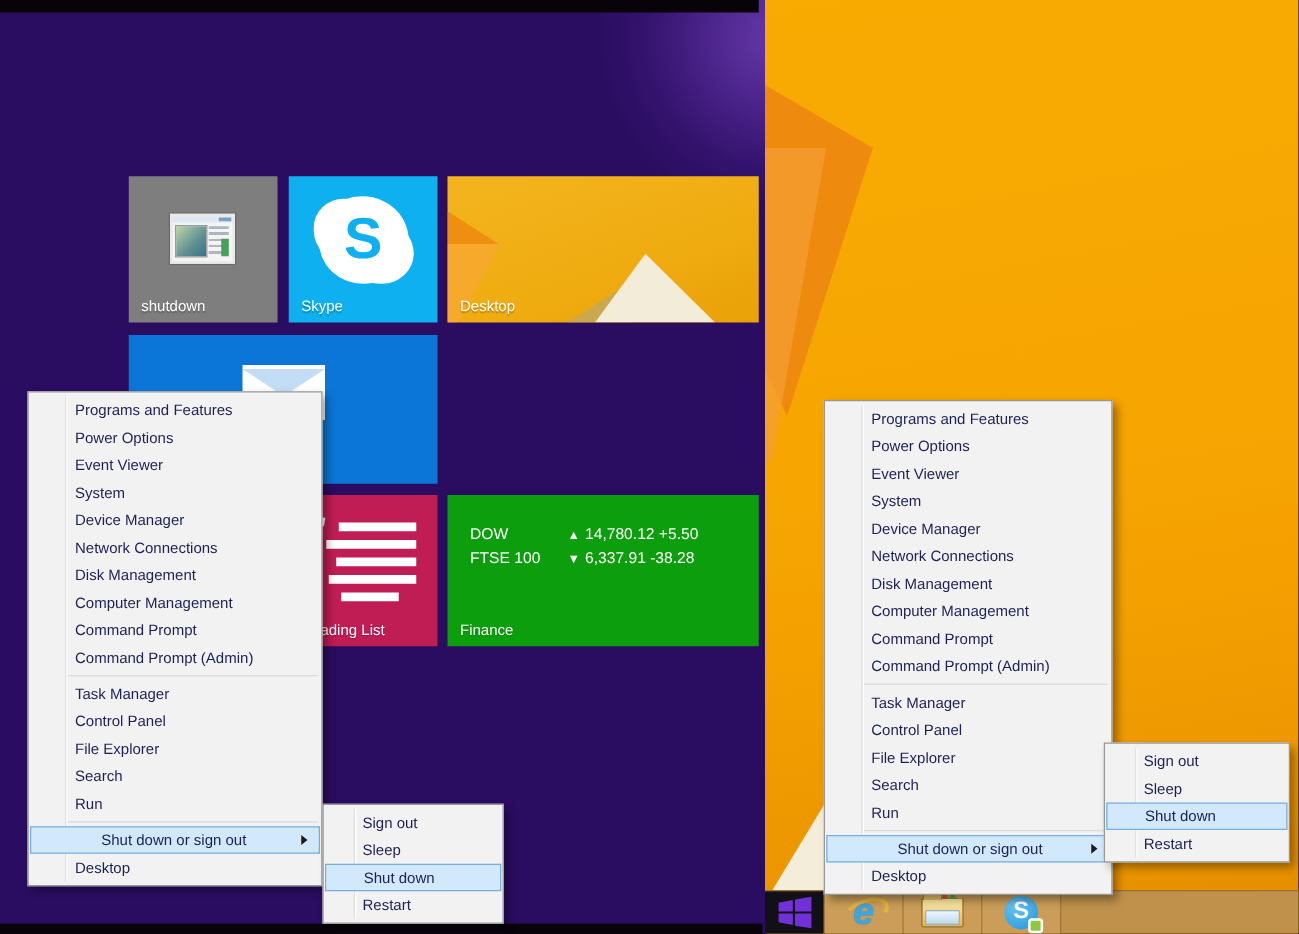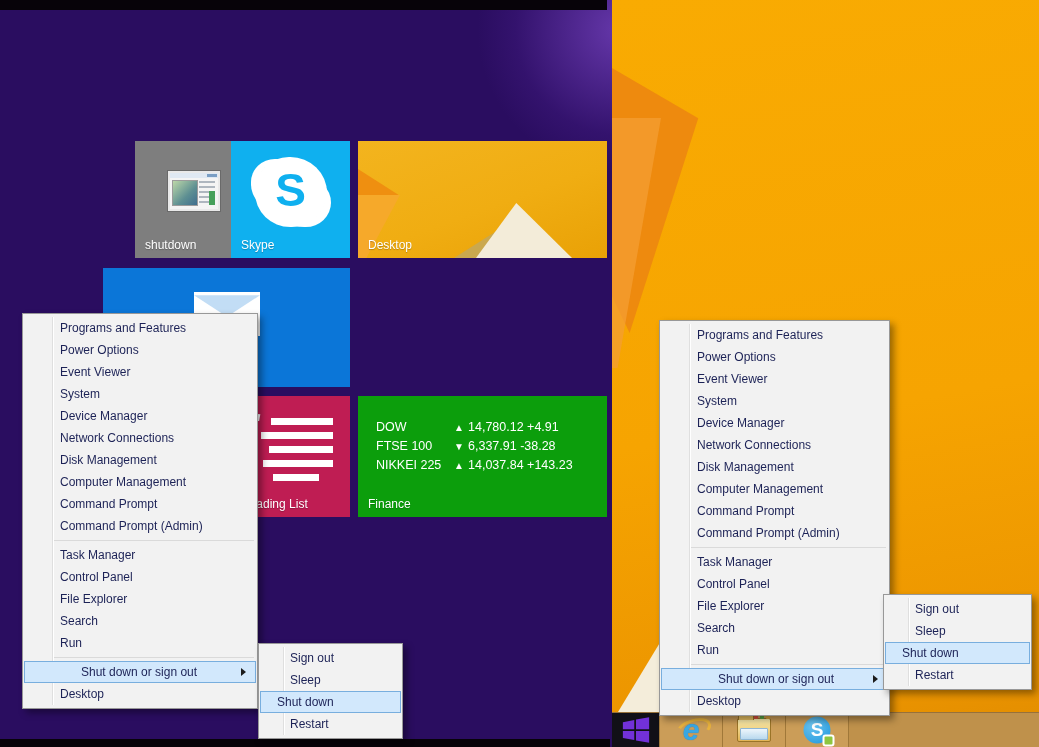--- a/index.html
+++ b/index.html
@@ -22,21 +22,21 @@
     position:absolute; left:96px; top:18px; margin:0;
     color:#fff; font-size:46px; font-weight:300; letter-spacing:1px;
   }
 
   .tile { position:absolute; overflow:hidden; cursor:pointer; }
   .tile-label {
     position:absolute; left:10px; bottom:6px; color:#fff; font-size:12px;
     text-shadow:0 1px 1px rgba(0,0,0,.25); white-space:nowrap;
   }
 
-  .tile-shutdown { left:103px; top:141px; width:119px; height:117px; background:#7e7e7e;margin-left:32px; }
+  .tile-shutdown { left:103px; top:141px; width:119px; height:117px; background:#7e7e7e; }
   .win-thumb { position:absolute; left:33px; top:30px; width:52px; height:40px;
     background:#f4f4f4; border:2px solid #e9e9e9; box-shadow:0 0 0 1px #6a6a6a; }
   .win-thumb .tb { position:absolute; left:0; top:0; right:0; height:5px; background:#dfe8f2; }
   .win-thumb .tb i { position:absolute; right:1px; top:1px; width:10px; height:3px; background:#7a9ec4; }
   .win-thumb .pane { position:absolute; left:2px; top:7px; width:26px; bottom:3px;
     background:linear-gradient(135deg,#bcd7a8,#5d8f92 60%,#3f6e8e); border:1px solid #9b9b9b; }
   .win-thumb .lines { position:absolute; right:3px; top:8px; width:16px; bottom:4px;
     background:repeating-linear-gradient(180deg,#aeb6bf 0 2px,transparent 2px 5px); }
   .win-thumb .bar { position:absolute; right:3px; bottom:4px; width:6px; height:14px; background:#46a05a; }
 
@@ -149,21 +149,21 @@
     line-height:20px; padding-left:56px; }
   .sep { height:1px; background:#dadada; margin:3px 3px 3px 31px; }
   .arrow-ic { position:absolute; right:9px; top:50%; margin-top:-4px; width:0; height:0;
     border-left:5px solid #1c1c1c; border-top:4px solid transparent; border-bottom:4px solid transparent; }
 
   .menu-left  { left:22px;  top:313px; width:236px; }
   .menu-right { left:659px; top:320px; width:231px; }
   .submenu { z-index:20; }
   .submenu .gutter { left:24px; }
   .submenu .mi { padding-left:31px; }
-  .submenu .mi.hl { padding-left:16px; }
+  .submenu .mi.hl { padding-left:30px; }
   .submenu-left  { left:258px; top:643px; width:145px; }
   .submenu-right { left:883px; top:594px; width:149px; }
 </style>
 </head>
 <body>
 
 <div class="screen">
 
   <div class="start-region">
     <div class="top-strip"></div>
@@ -210,27 +210,24 @@
           <div class="b b3"></div>
           <div class="b b4"></div>
           <div class="b b5"></div>
       </div>
       <span class="tile-label">Reading List</span>
     </div>
 
     <div class="tile tile-finance">
       <div class="quotes">
         <div class="q">
-          <span class="qn">DOW</span><span class="qd">▲</span><span class="qv">14,780.12 +4.91</span>
+          <span class="qn">DOW</span><span class="qd">▲</span><span class="qv">14,780.12 +5.50</span>
         </div>
         <div class="q">
           <span class="qn">FTSE 100</span><span class="qd">▼</span><span class="qv">6,337.91 -38.28</span>
-        </div>
-        <div class="q">
-          <span class="qn">NIKKEI 225</span><span class="qd">▲</span><span class="qv">14,037.84 +143.23</span>
         </div>
       </div>
       <span class="tile-label">Finance</span>
     </div>
 
     <div class="bottom-strip"></div>
   </div>
 
   <div class="desktop-region">
     <div class="dk-wedge"></div>

